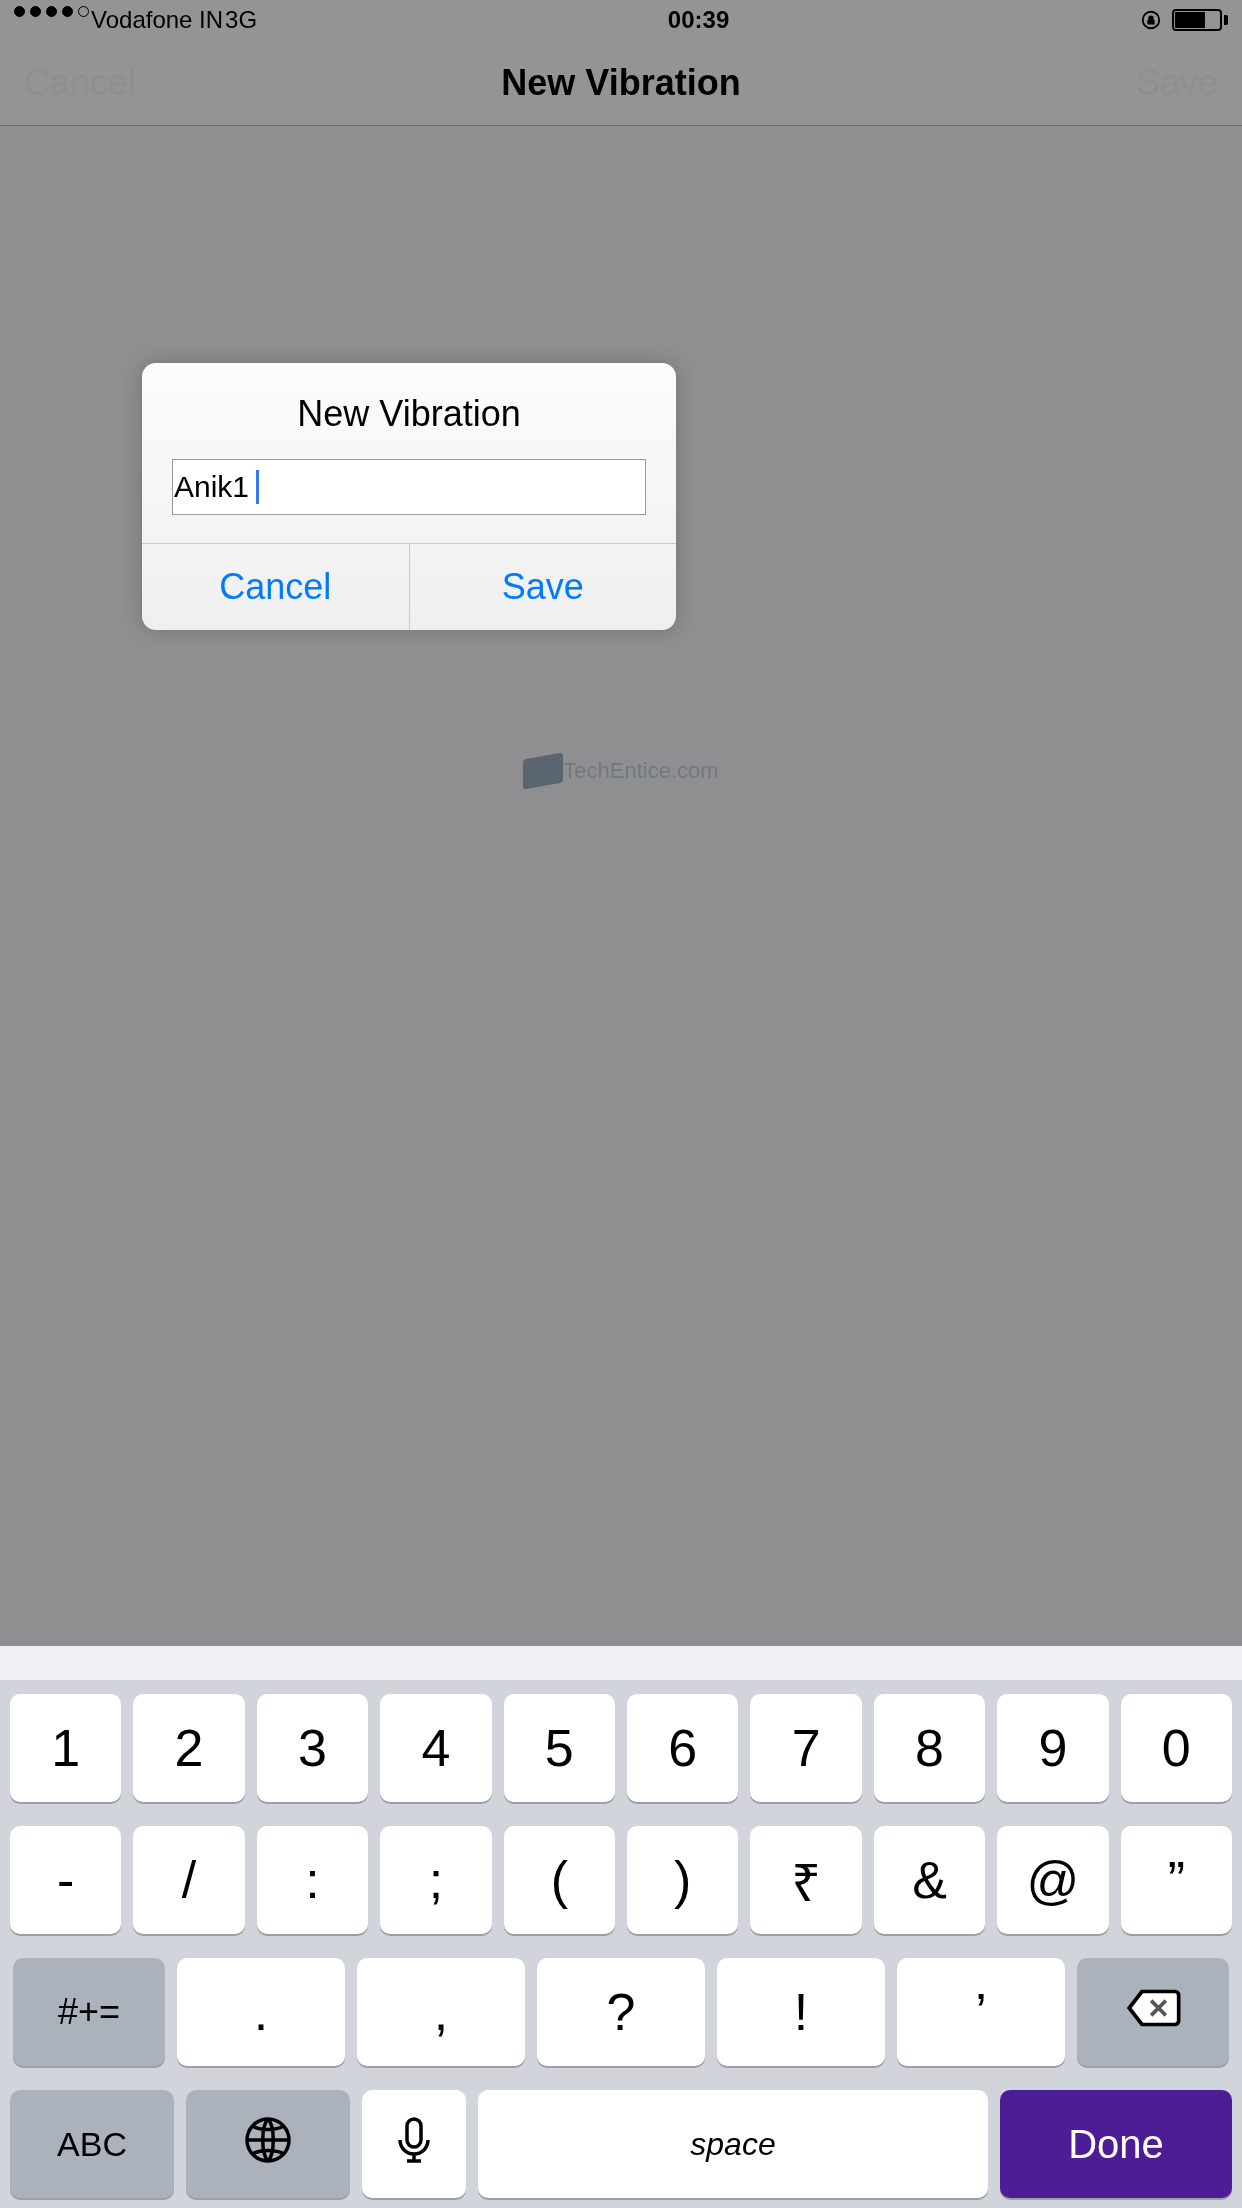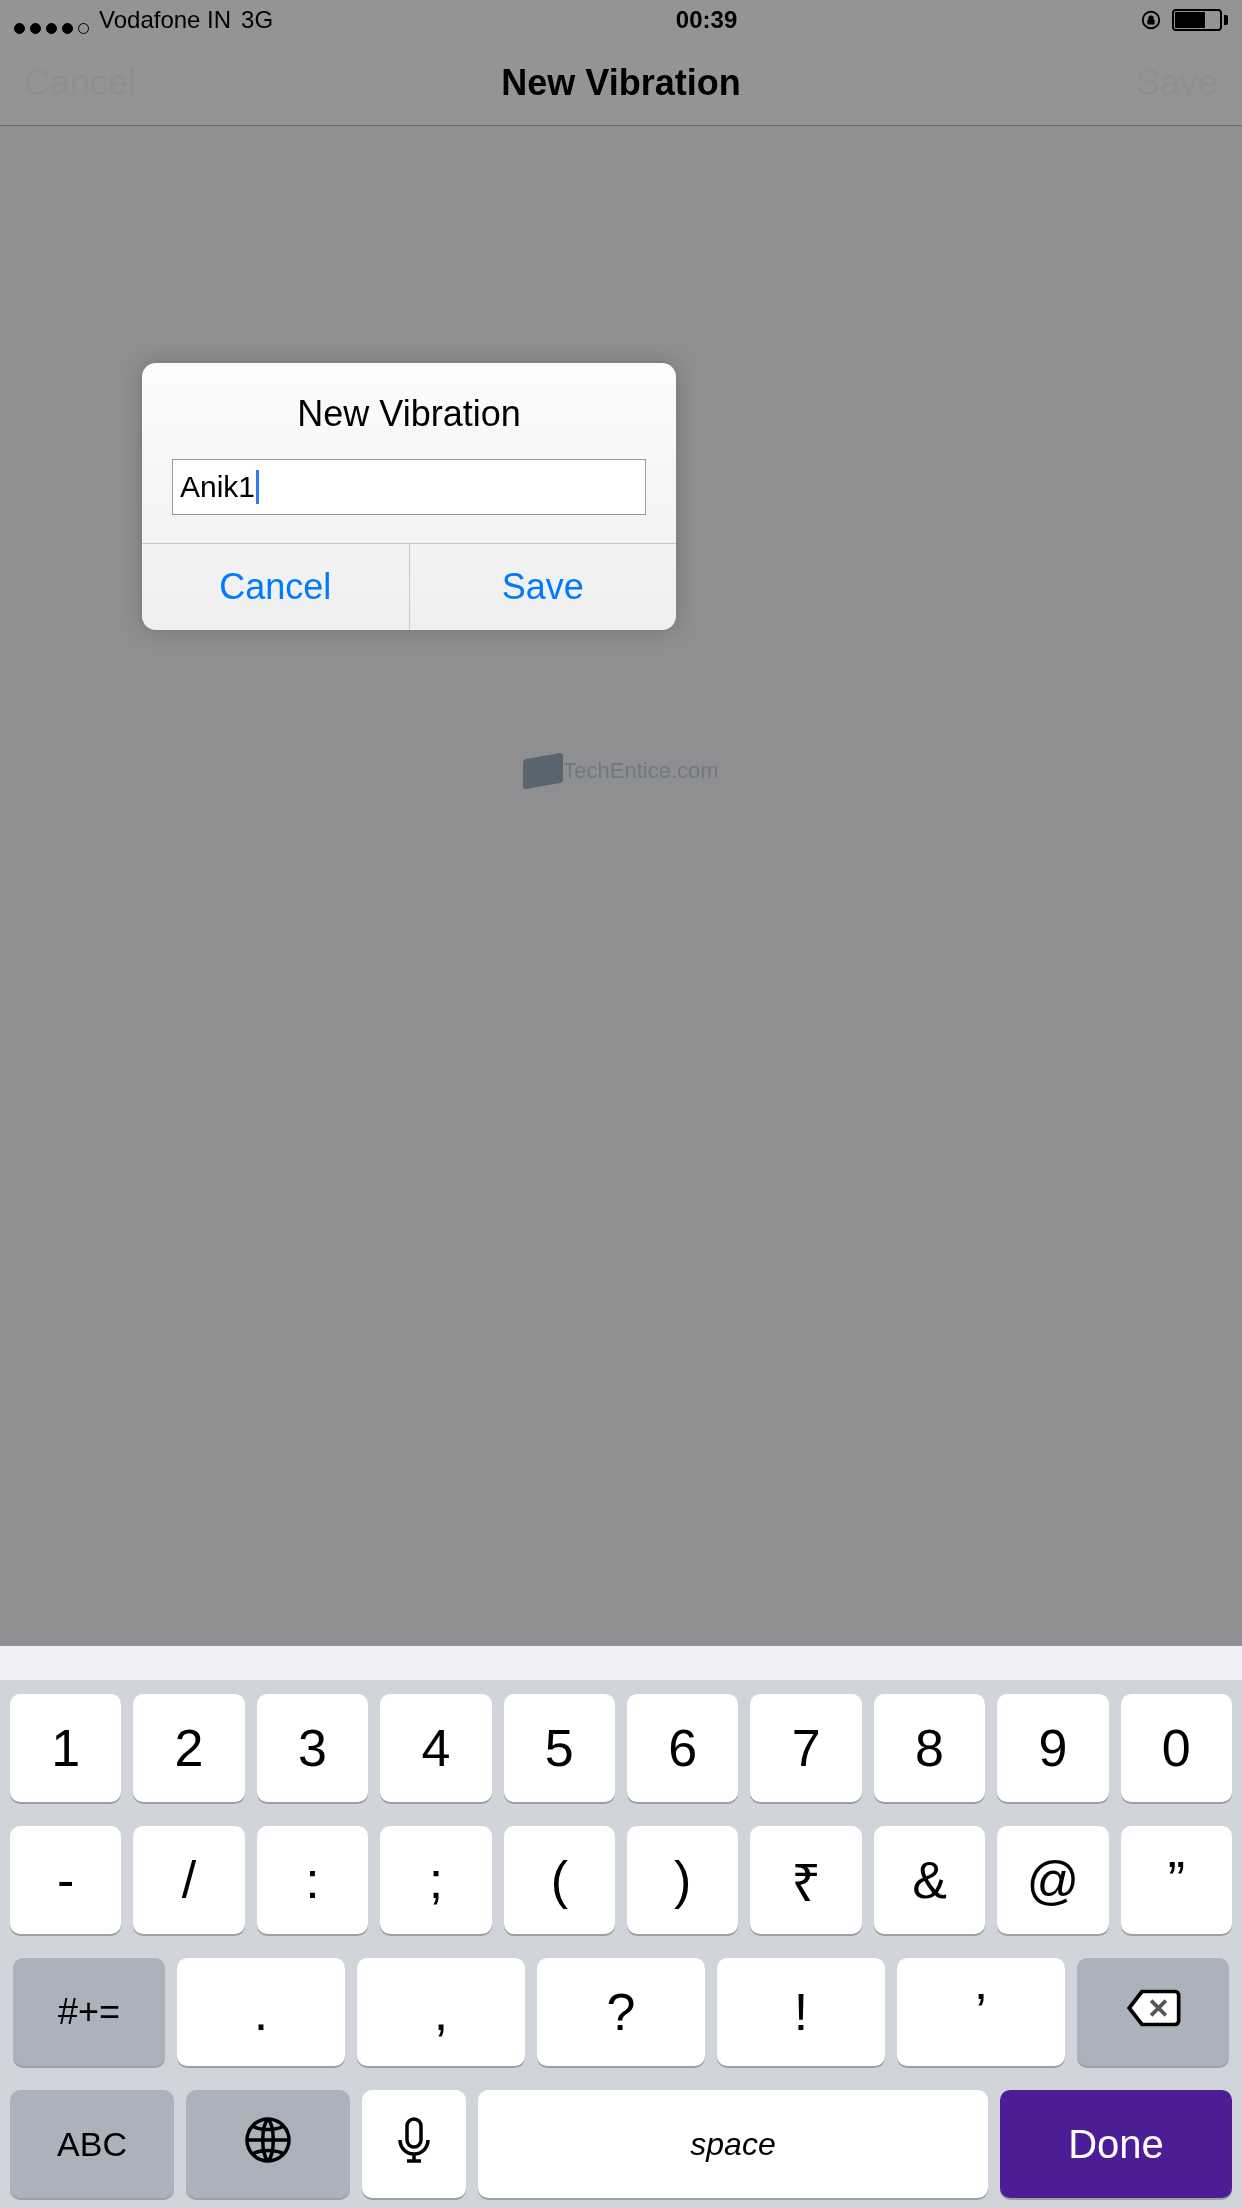--- a/index.html
+++ b/index.html
@@ -5,21 +5,21 @@
   * { margin: 0; padding: 0; box-sizing: border-box; font-family: -apple-system, "Helvetica Neue", Helvetica, Arial, sans-serif; }
   html, body { width: 1242px; height: 2208px; background: #fff; overflow: hidden; }
 
   
   .status-bar {
     position: absolute; top: 0; left: 0; right: 0; height: 40px;
     background: #f7f7f7;
     display: flex; align-items: center; justify-content: space-between;
     padding: 0 14px; font-size: 24px; color: #000;
   }
-  .status-left { display: flex; align-items: flex-end; gap: 10px; }
+  .status-left { display: flex; align-items: flex-start; gap: 2px; }
   .signal-dots { display: flex; gap: 5px; align-items: center; }
   .dot { width: 11px; height: 11px; border-radius: 50%; border: 1.5px solid #000; }
   .dot.filled { background: #000; }
   .status-right { display: flex; align-items: center; gap: 10px; }
   .lock-icon svg { width: 22px; height: 22px; display: block; }
   .battery { display: flex; align-items: center; }
   .battery-body { width: 50px; height: 22px; border: 2px solid #000; border-radius: 4px; position: relative; }
   .battery-fill { position: absolute; left: 1px; top: 1px; bottom: 1px; width: 65%; background: #000; border-radius: 1px; }
   .battery-tip { width: 4px; height: 10px; background: #000; border-radius: 0 2px 2px 0; margin-left: 2px; }
 
@@ -61,21 +61,21 @@
   .alert {
     position: absolute; left: 142px; top: 363px; width: 534px;
     background: linear-gradient(#fcfcfc, #efefef);
     border-radius: 14px; overflow: hidden;
     box-shadow: 0 0 20px rgba(0,0,0,0.2);
   }
   .alert-title { text-align: center; font-size: 36px; font-weight: 500; padding: 30px 20px 24px; }
   .alert-input-wrap { padding: 0 30px 28px; }
   .alert-input {
     width: 100%; height: 56px; border: 1px solid #999;
-    background: #fff; font-size: 30px; padding: 0 7px;
+    background: #fff; font-size: 30px; padding: 0 1px;
     outline: none;
   }
   .alert-caret {
     display: inline-block; width: 3px; height: 34px; background: #3478f6;
     vertical-align: middle; margin-left: -2px;
     animation: blink 1s step-end infinite;
   }
   @keyframes blink { 50% { opacity: 0; } }
   .alert-buttons {
     display: flex; border-top: 1px solid #c8c8c8;

